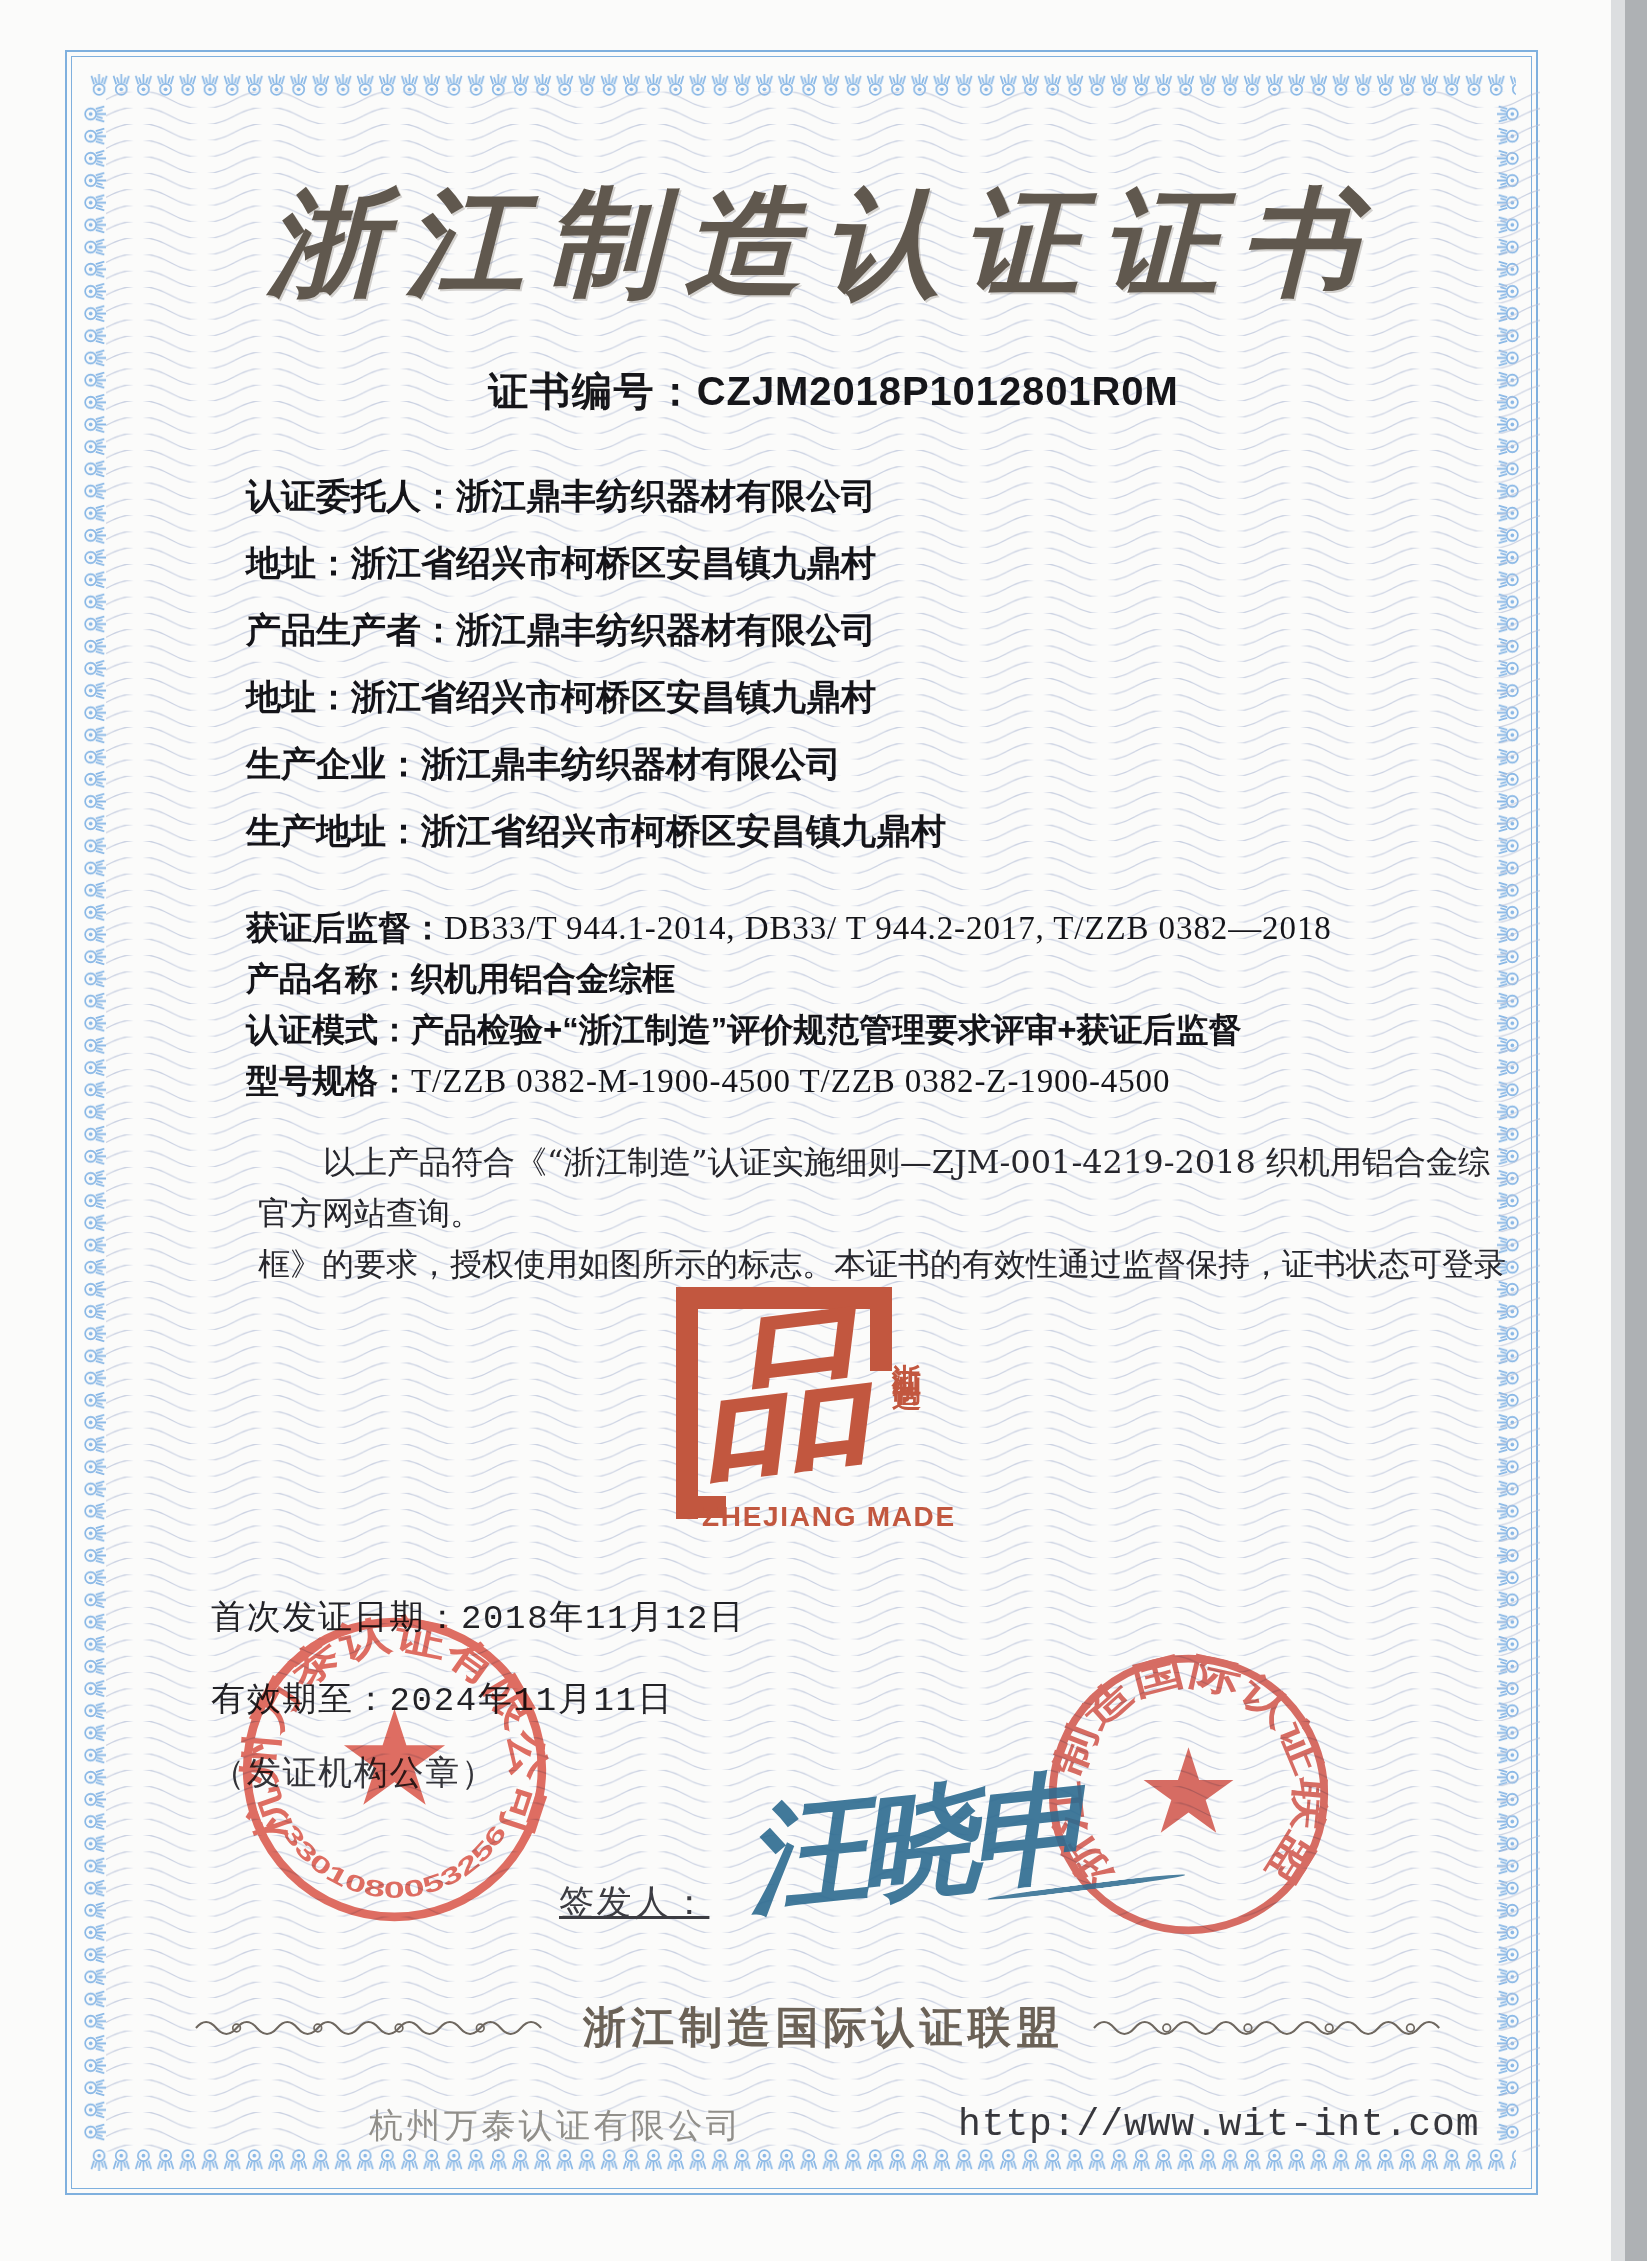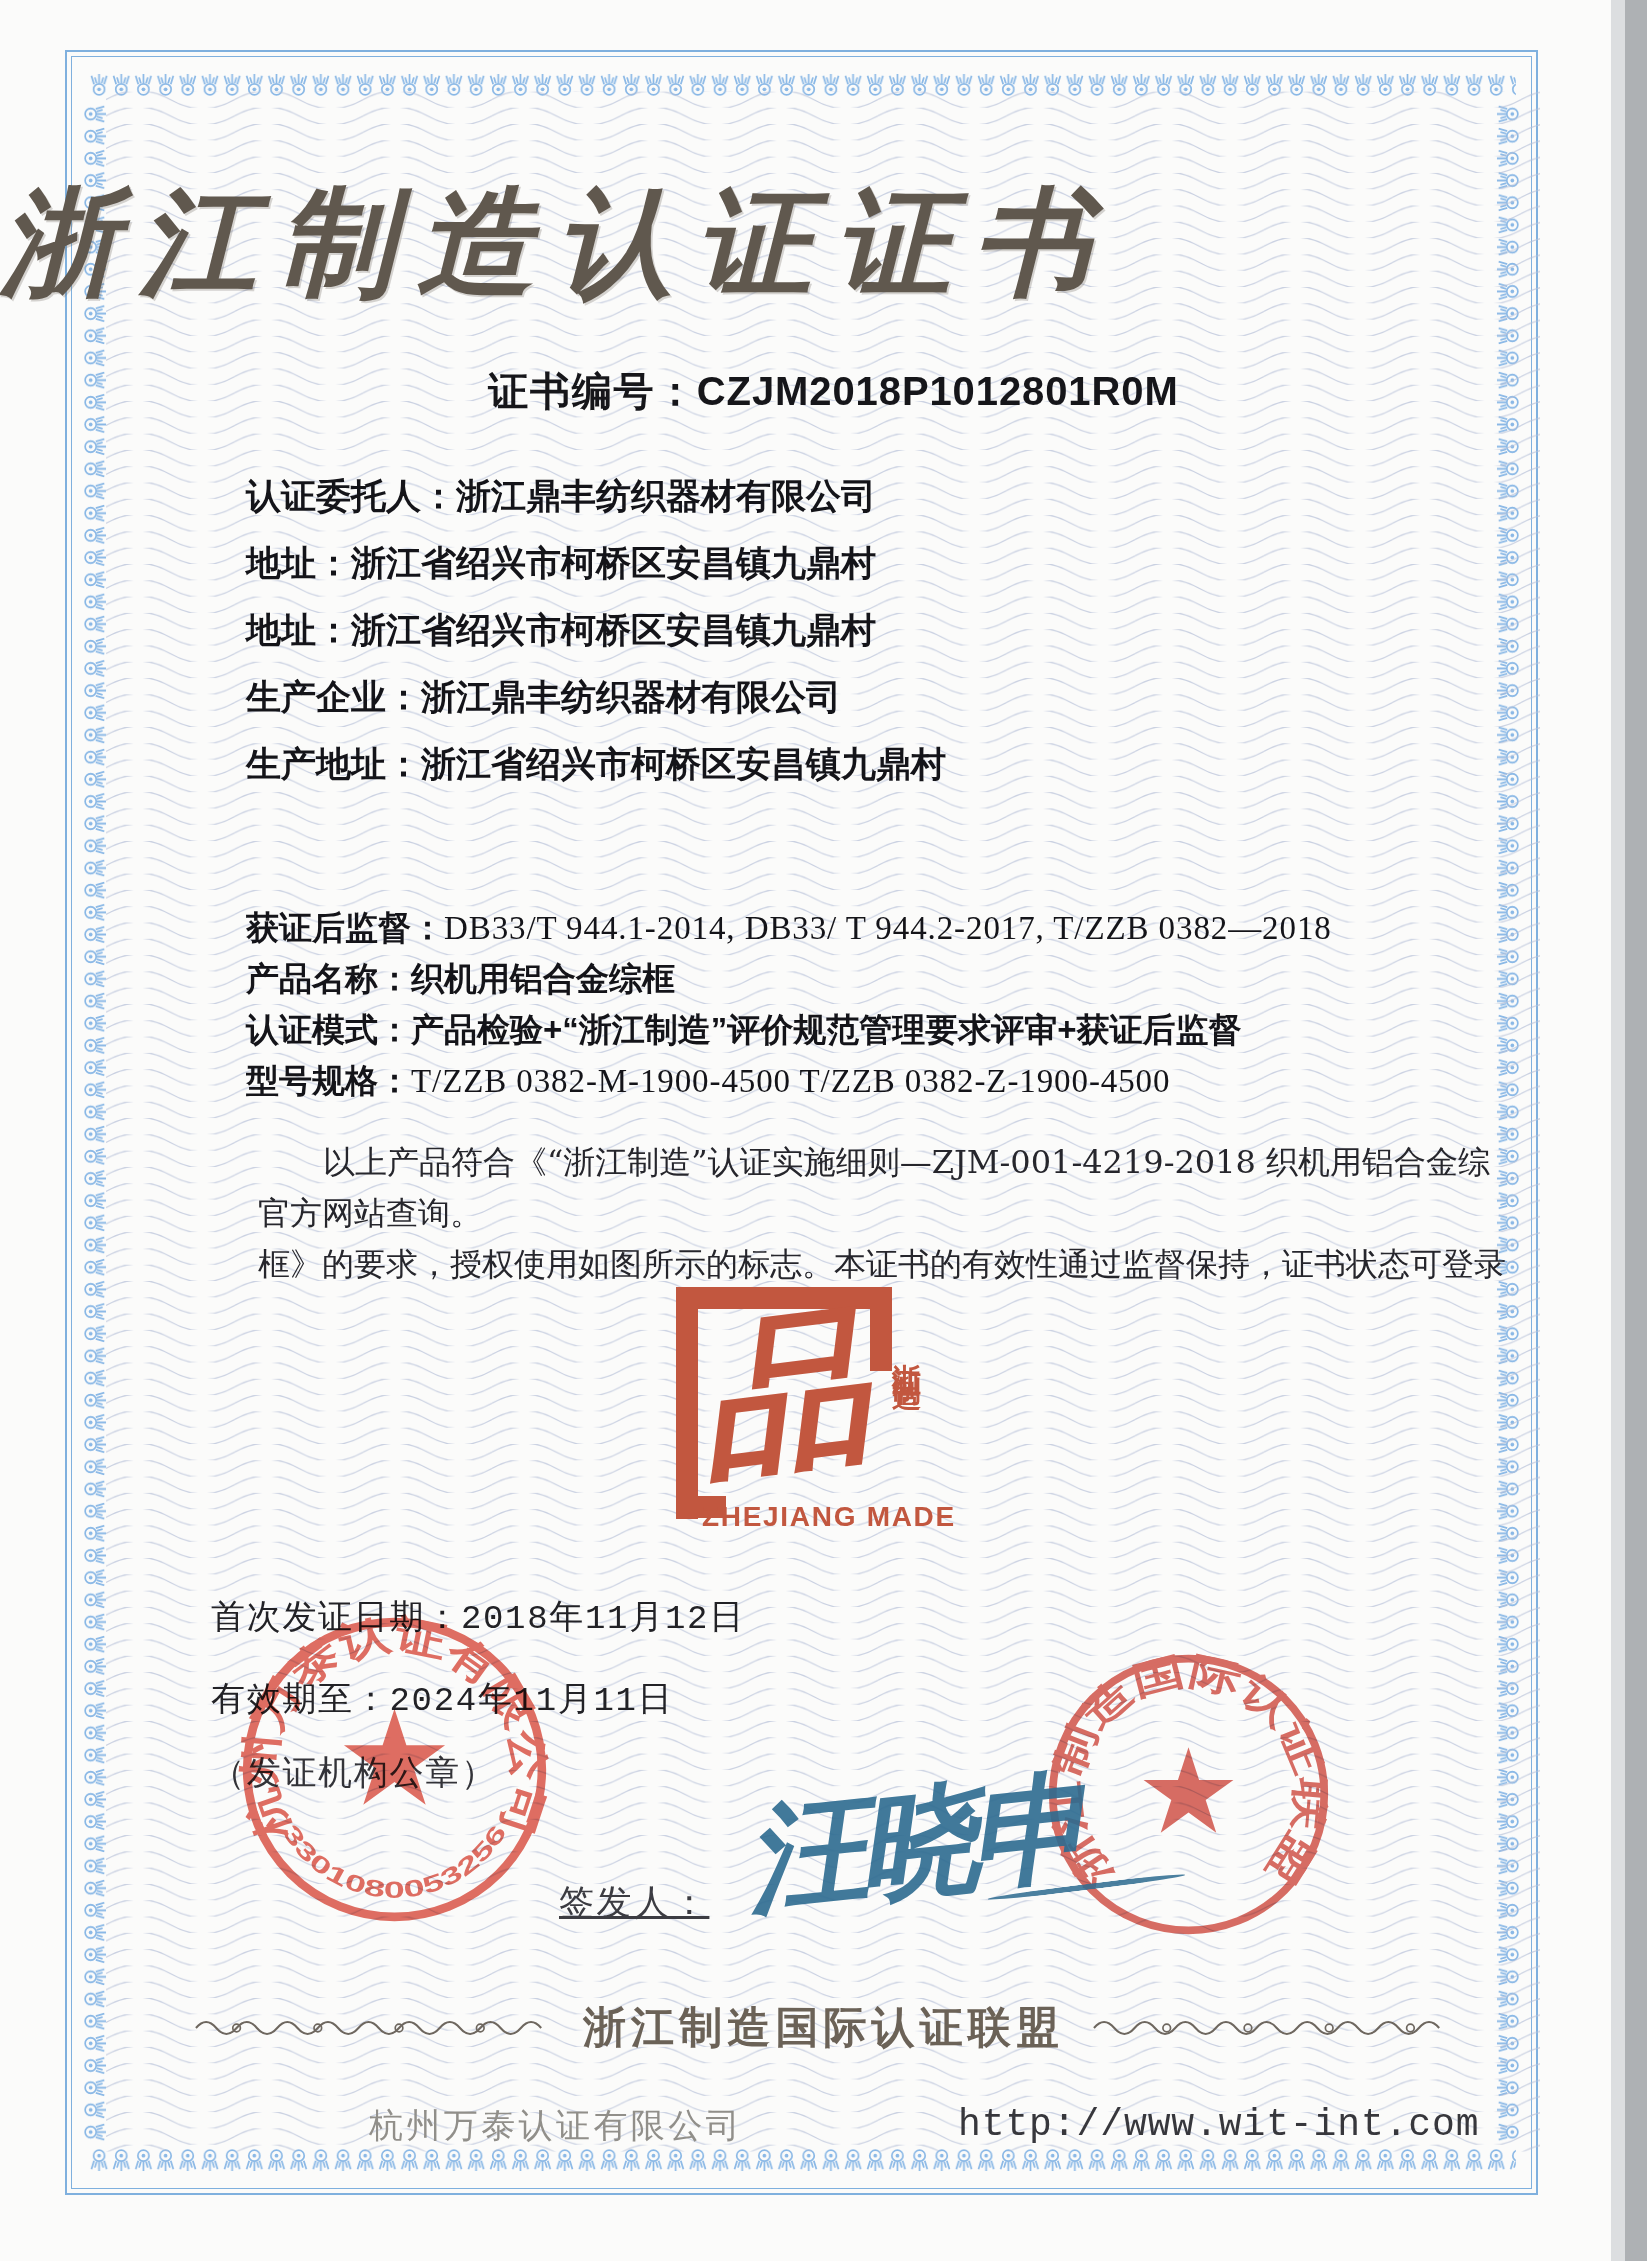--- a/index.html
+++ b/index.html
@@ -14,21 +14,21 @@
   .orn{position:absolute;overflow:hidden;}
   .orn-top{left:10.3px;right:10.3px;top:10.3px;height:29px;}
   .orn-bottom{left:10.3px;right:10.3px;bottom:10.3px;height:29px;}
   .orn-left{left:10.3px;top:39px;bottom:39px;width:29px;}
   .orn-right{right:10.3px;top:39px;bottom:39px;width:29px;}
   .orn svg{display:block;width:100%;height:100%;}
 
   .waves{position:absolute;left:106px;top:91px;width:1434px;height:2061px;z-index:0;}
 
   
-  .title{position:absolute;left:0;right:0;top:165px;z-index:2;
+  .title{position:absolute;left:0;right:0;top:165px;text-align:center;z-index:2;
          font-family:"DejaVu Serif",serif;font-style:italic;font-weight:bold;
          font-size:117px;letter-spacing:22px;color:#60584e;
          text-shadow:1.7px 1.7px 0 rgba(96,88,78,.25);white-space:nowrap;}
   .certno{position:absolute;left:0;right:0;top:364px;text-align:center;z-index:2;
           font-size:40px;font-weight:bold;color:#16161a;letter-spacing:1.7px;white-space:nowrap;margin-left:20px;}
   .certno .num{letter-spacing:0.9px;}
 
   .fields{position:absolute;left:246px;top:462px;z-index:2;}
   .fields .row{height:67px;line-height:67px;font-size:35px;font-weight:bold;color:#141419;white-space:nowrap;}
 
@@ -169,20 +169,21 @@
   </svg>
 
   <div class="title">浙江制造认证证书</div>
   <div class="certno">
     <span>证书编号：</span><span class="num">CZJM2018P1012801R0M</span>
   </div>
 
   <div class="fields">
     <div class="row"><span>认证委托人：</span><span>浙江鼎丰纺织器材有限公司</span></div>
     <div class="row"><span>地址：</span><span>浙江省绍兴市柯桥区安昌镇九鼎村</span></div>
+    <div class="row"><span>产品生产者：</span><span>浙江鼎丰纺织器材有限公司</span></div>
     <div class="row"><span>地址：</span><span>浙江省绍兴市柯桥区安昌镇九鼎村</span></div>
     <div class="row"><span>生产企业：</span><span>浙江鼎丰纺织器材有限公司</span></div>
     <div class="row"><span>生产地址：</span><span>浙江省绍兴市柯桥区安昌镇九鼎村</span></div>
   </div>
 
   <div class="specs">
     <div class="row"><span class="lbl">获证后监督：</span><span class="serifval">DB33/T 944.1-2014, DB33/ T 944.2-2017, T/ZZB 0382—2018</span></div>
     <div class="row"><span class="lbl">产品名称：</span><span class="sansval">织机用铝合金综框</span></div>
     <div class="row"><span class="lbl">认证模式：</span><span class="sansval">产品检验+“浙江制造”评价规范管理要求评审+获证后监督</span></div>
     <div class="row"><span class="lbl">型号规格：</span><span class="serifval">T/ZZB 0382-M-1900-4500  T/ZZB 0382-Z-1900-4500</span></div>

